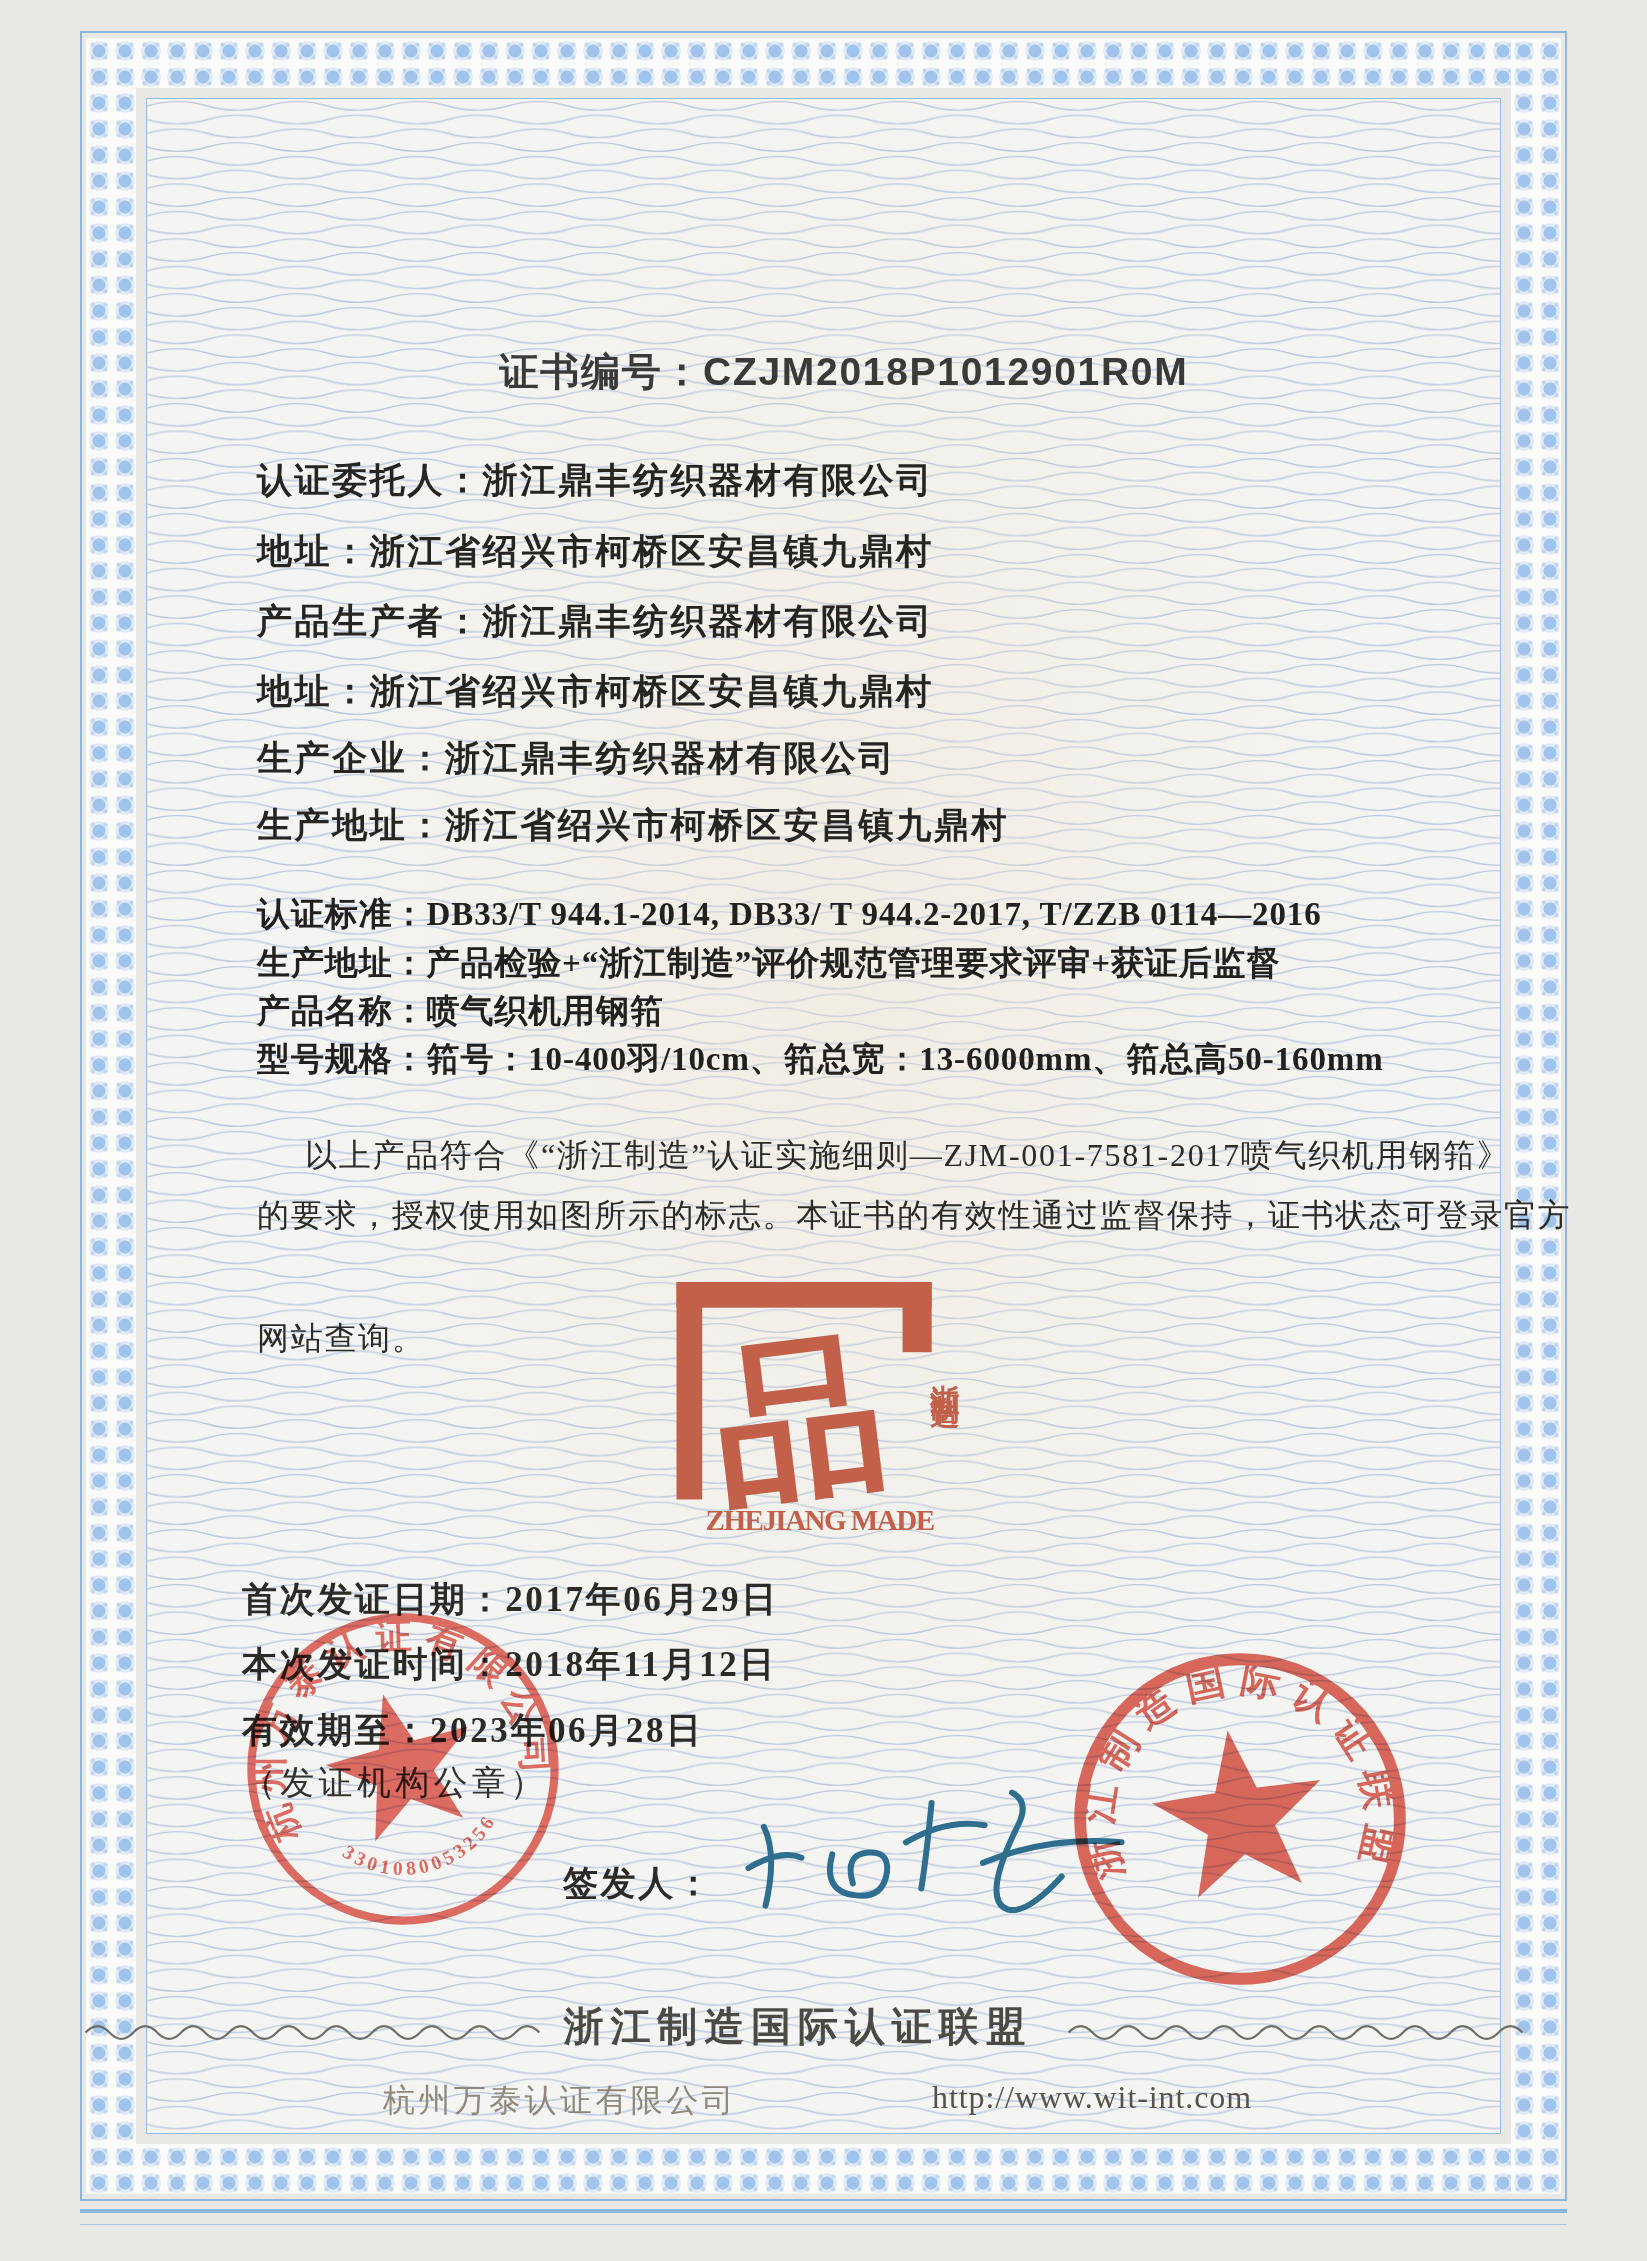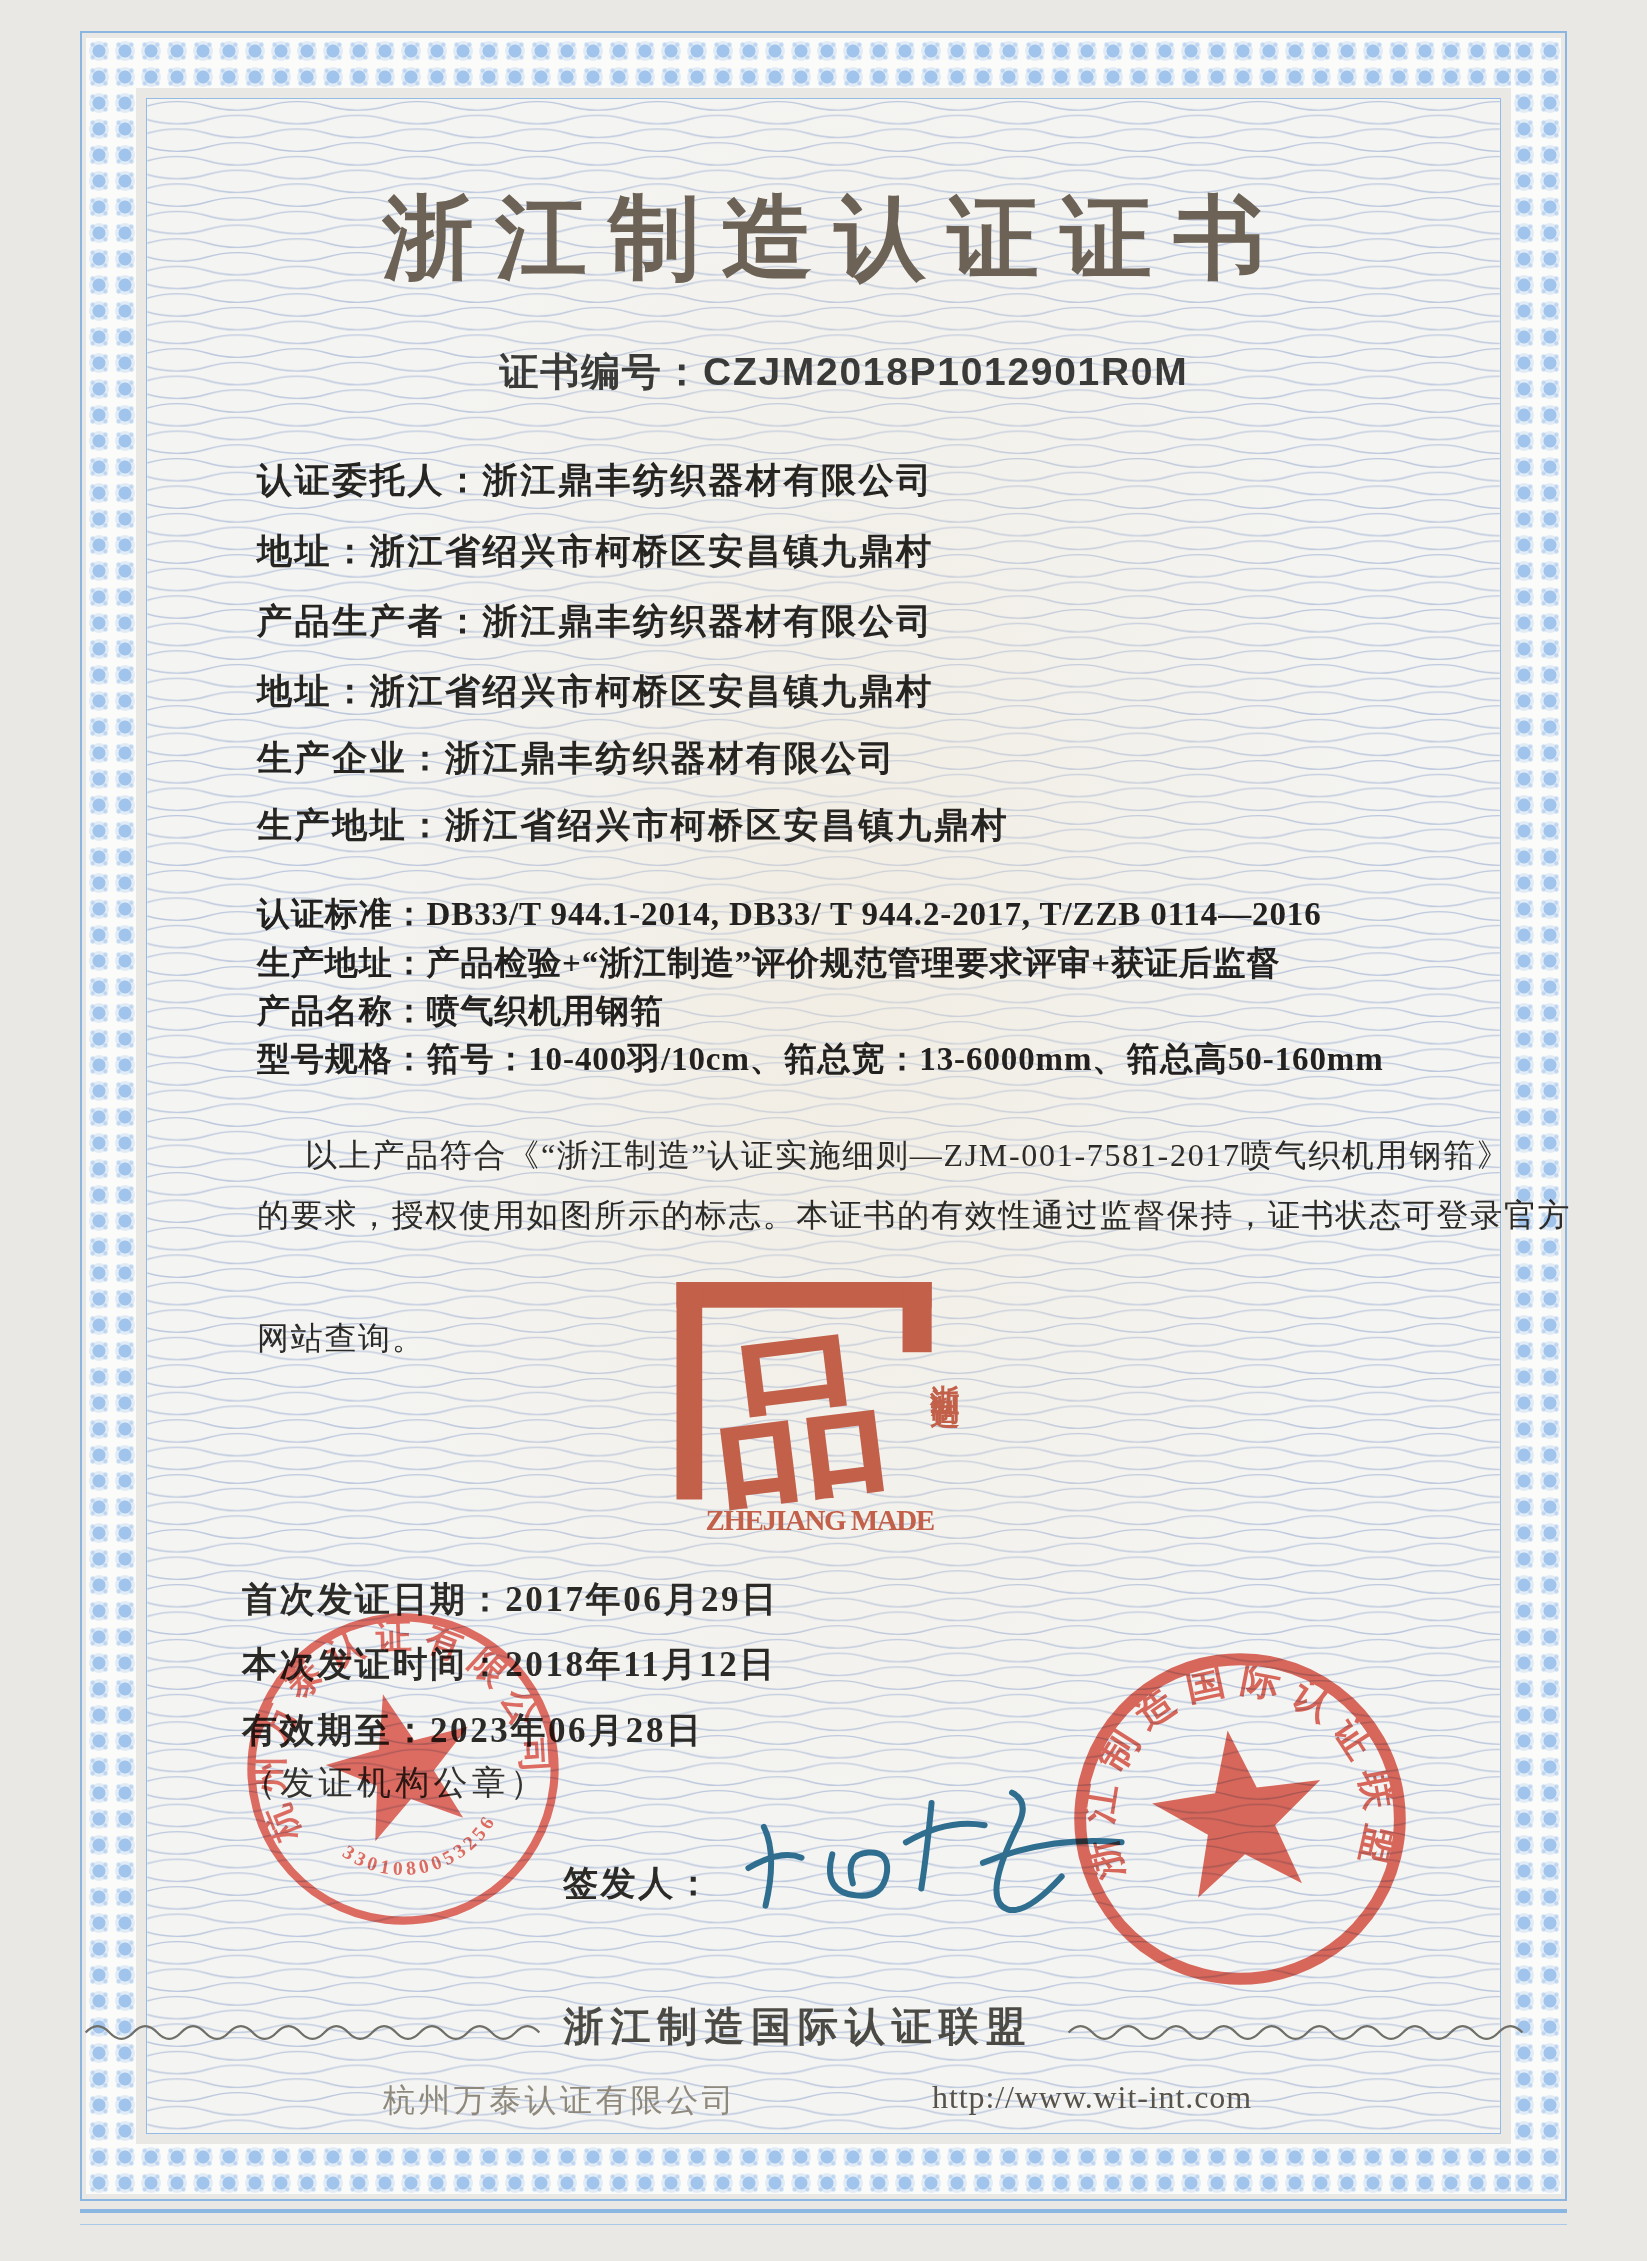--- a/index.html
+++ b/index.html
@@ -70,21 +70,20 @@
         <pattern id="wv" width="140" height="32" patternUnits="userSpaceOnUse">
           <path d="M0,8 Q35,-2 70,8 T140,8" fill="none" stroke="#adbcd8" stroke-width="1.6"></path>
           <path d="M0,24 Q35,34 70,24 T140,24" fill="none" stroke="#adbcd8" stroke-width="1.6"></path>
         </pattern>
       </defs>
       <rect width="100%" height="100%" fill="url(#wv)" opacity="0.8"></rect>
     </svg>
     <div class="tint"></div>
   </div>
 
-  <div class="abs ctr title">浙江制造认证证书</div>
   <div class="abs ctr certno"><span>证书编号：</span><span>CZJM2018P1012901R0M</span></div>
 
   <div class="fline" style="top:457px"><span>认证委托人：</span><span>浙江鼎丰纺织器材有限公司</span></div>
   <div class="fline" style="top:528px"><span>地址：</span><span>浙江省绍兴市柯桥区安昌镇九鼎村</span></div>
   <div class="fline" style="top:598px"><span>产品生产者：</span><span>浙江鼎丰纺织器材有限公司</span></div>
   <div class="fline" style="top:668px"><span>地址：</span><span>浙江省绍兴市柯桥区安昌镇九鼎村</span></div>
   <div class="fline" style="top:735px"><span>生产企业：</span><span>浙江鼎丰纺织器材有限公司</span></div>
   <div class="fline" style="top:802px"><span>生产地址：</span><span>浙江省绍兴市柯桥区安昌镇九鼎村</span></div>
 
   <div class="sline" style="top:892px"><span>认证标准：</span><span>DB33/T 944.1-2014, DB33/ T 944.2-2017, T/ZZB 0114—2016</span></div>

